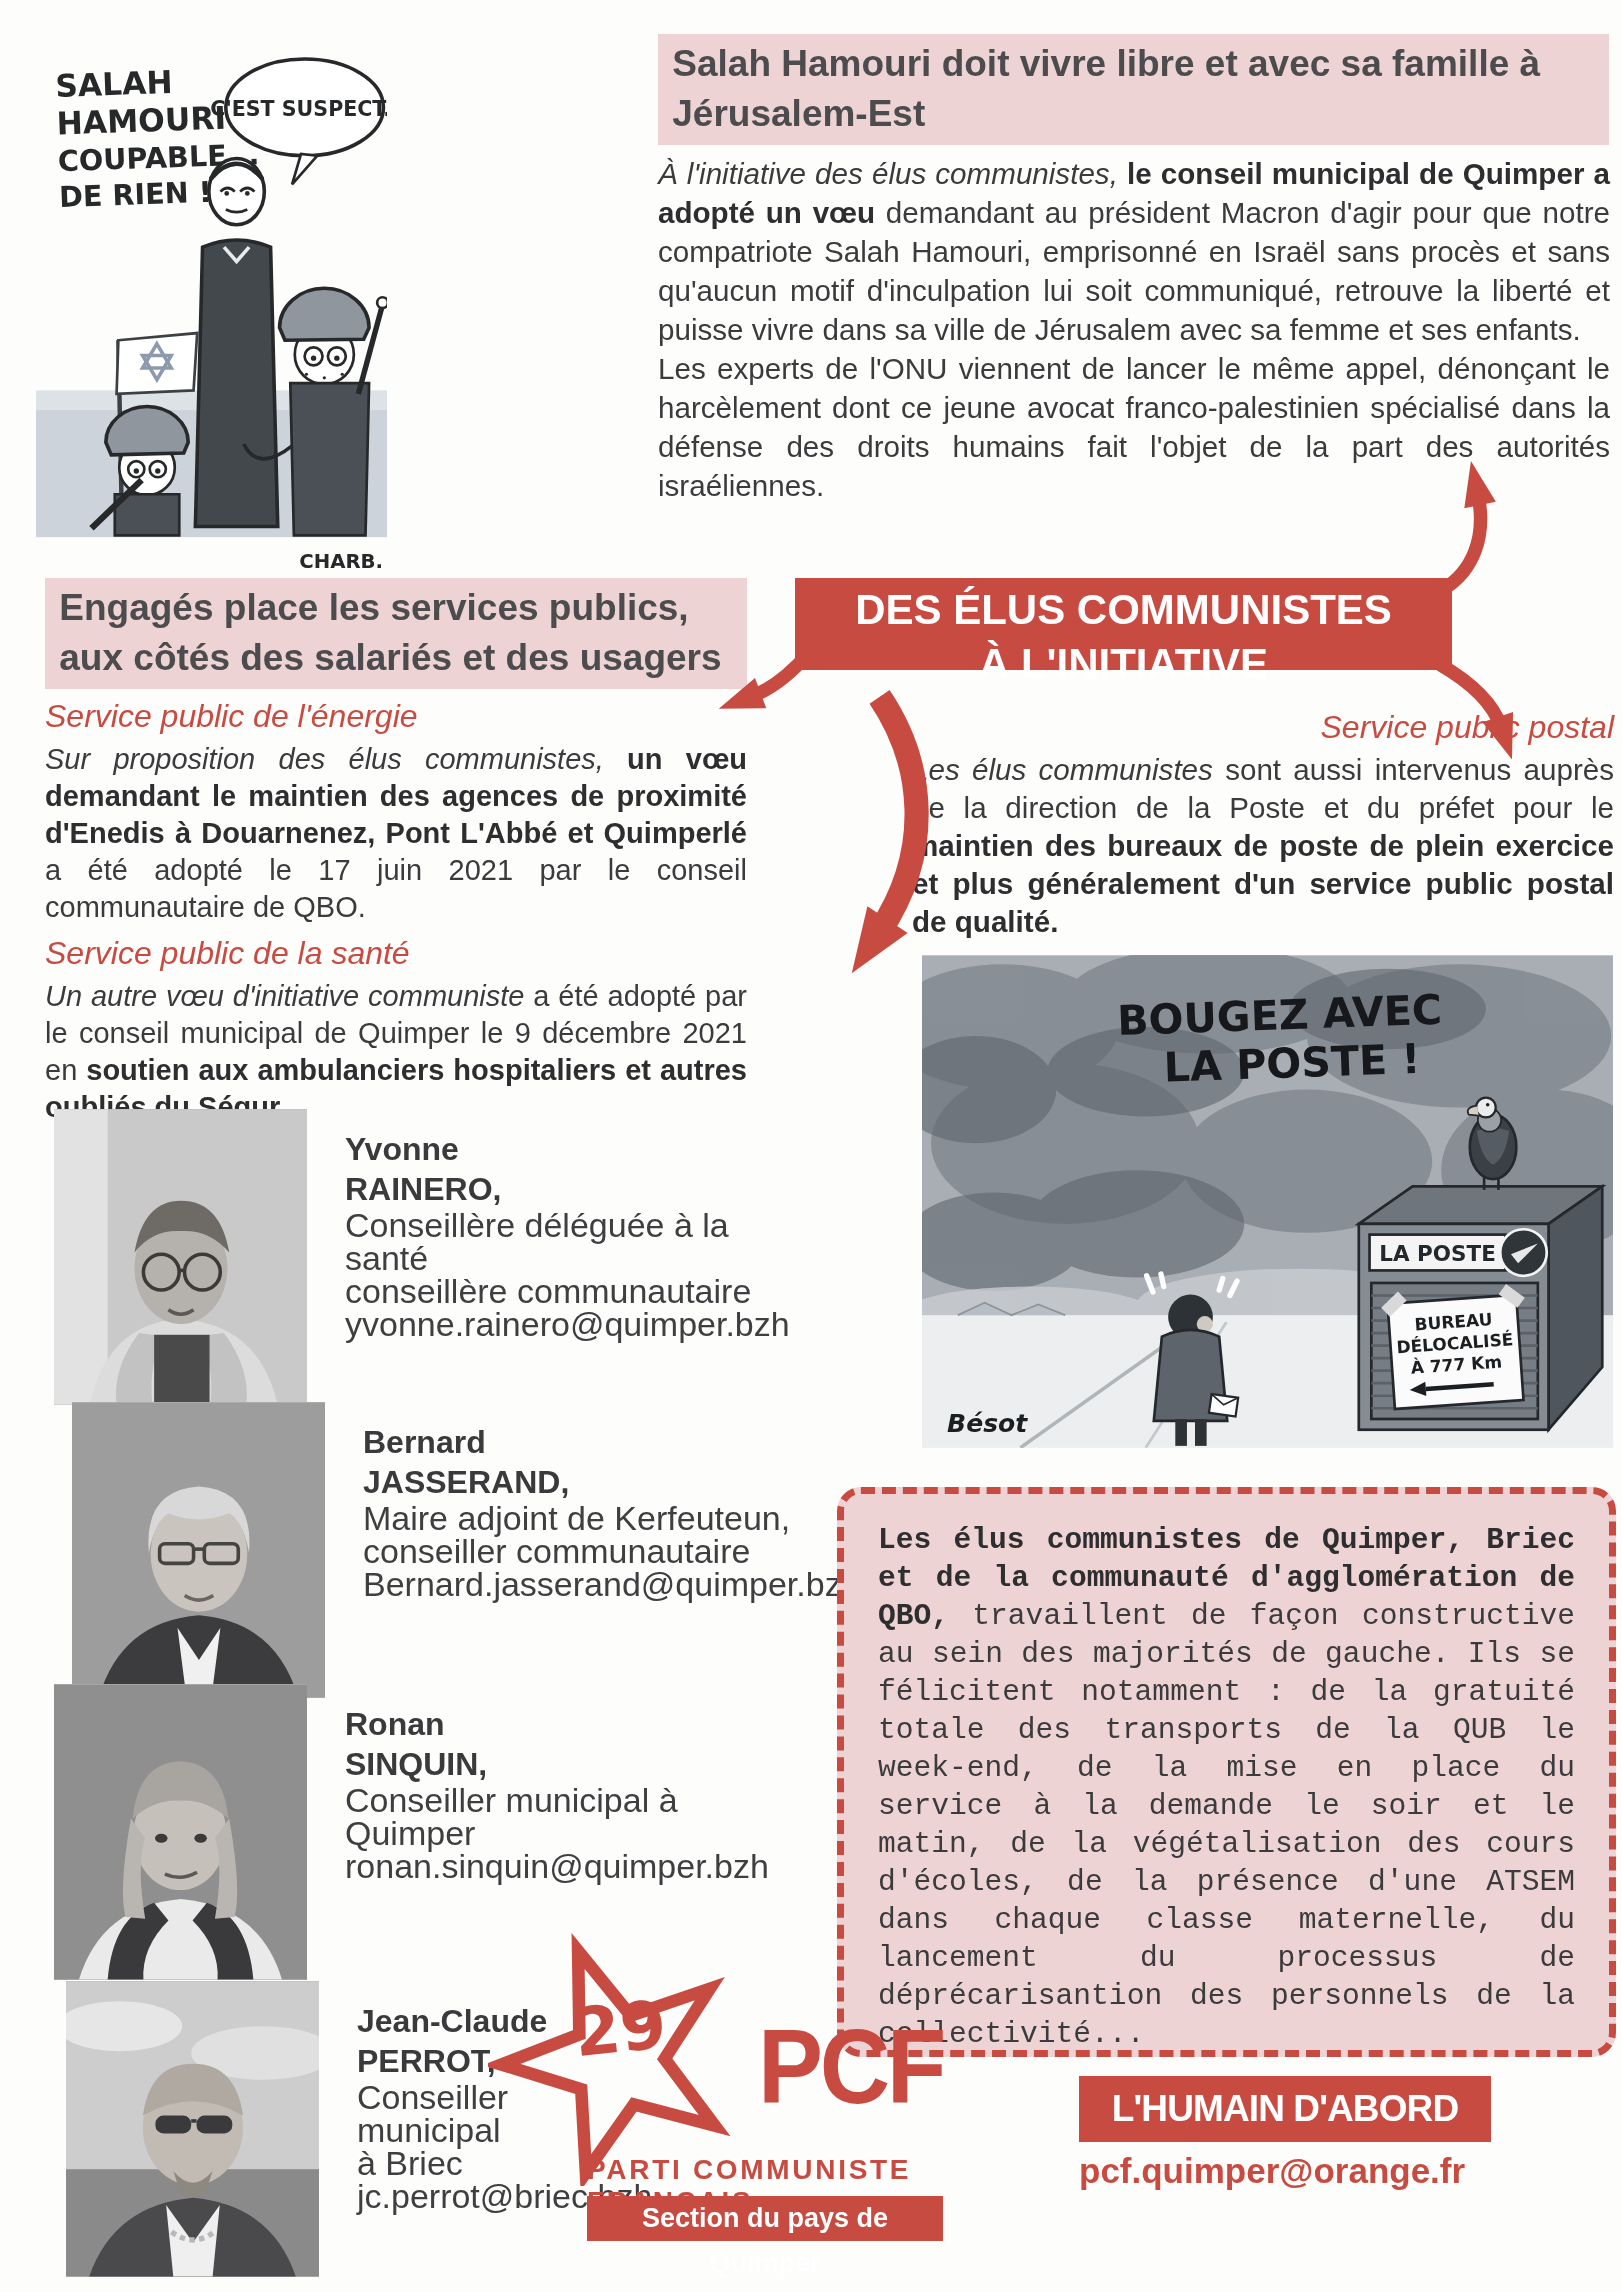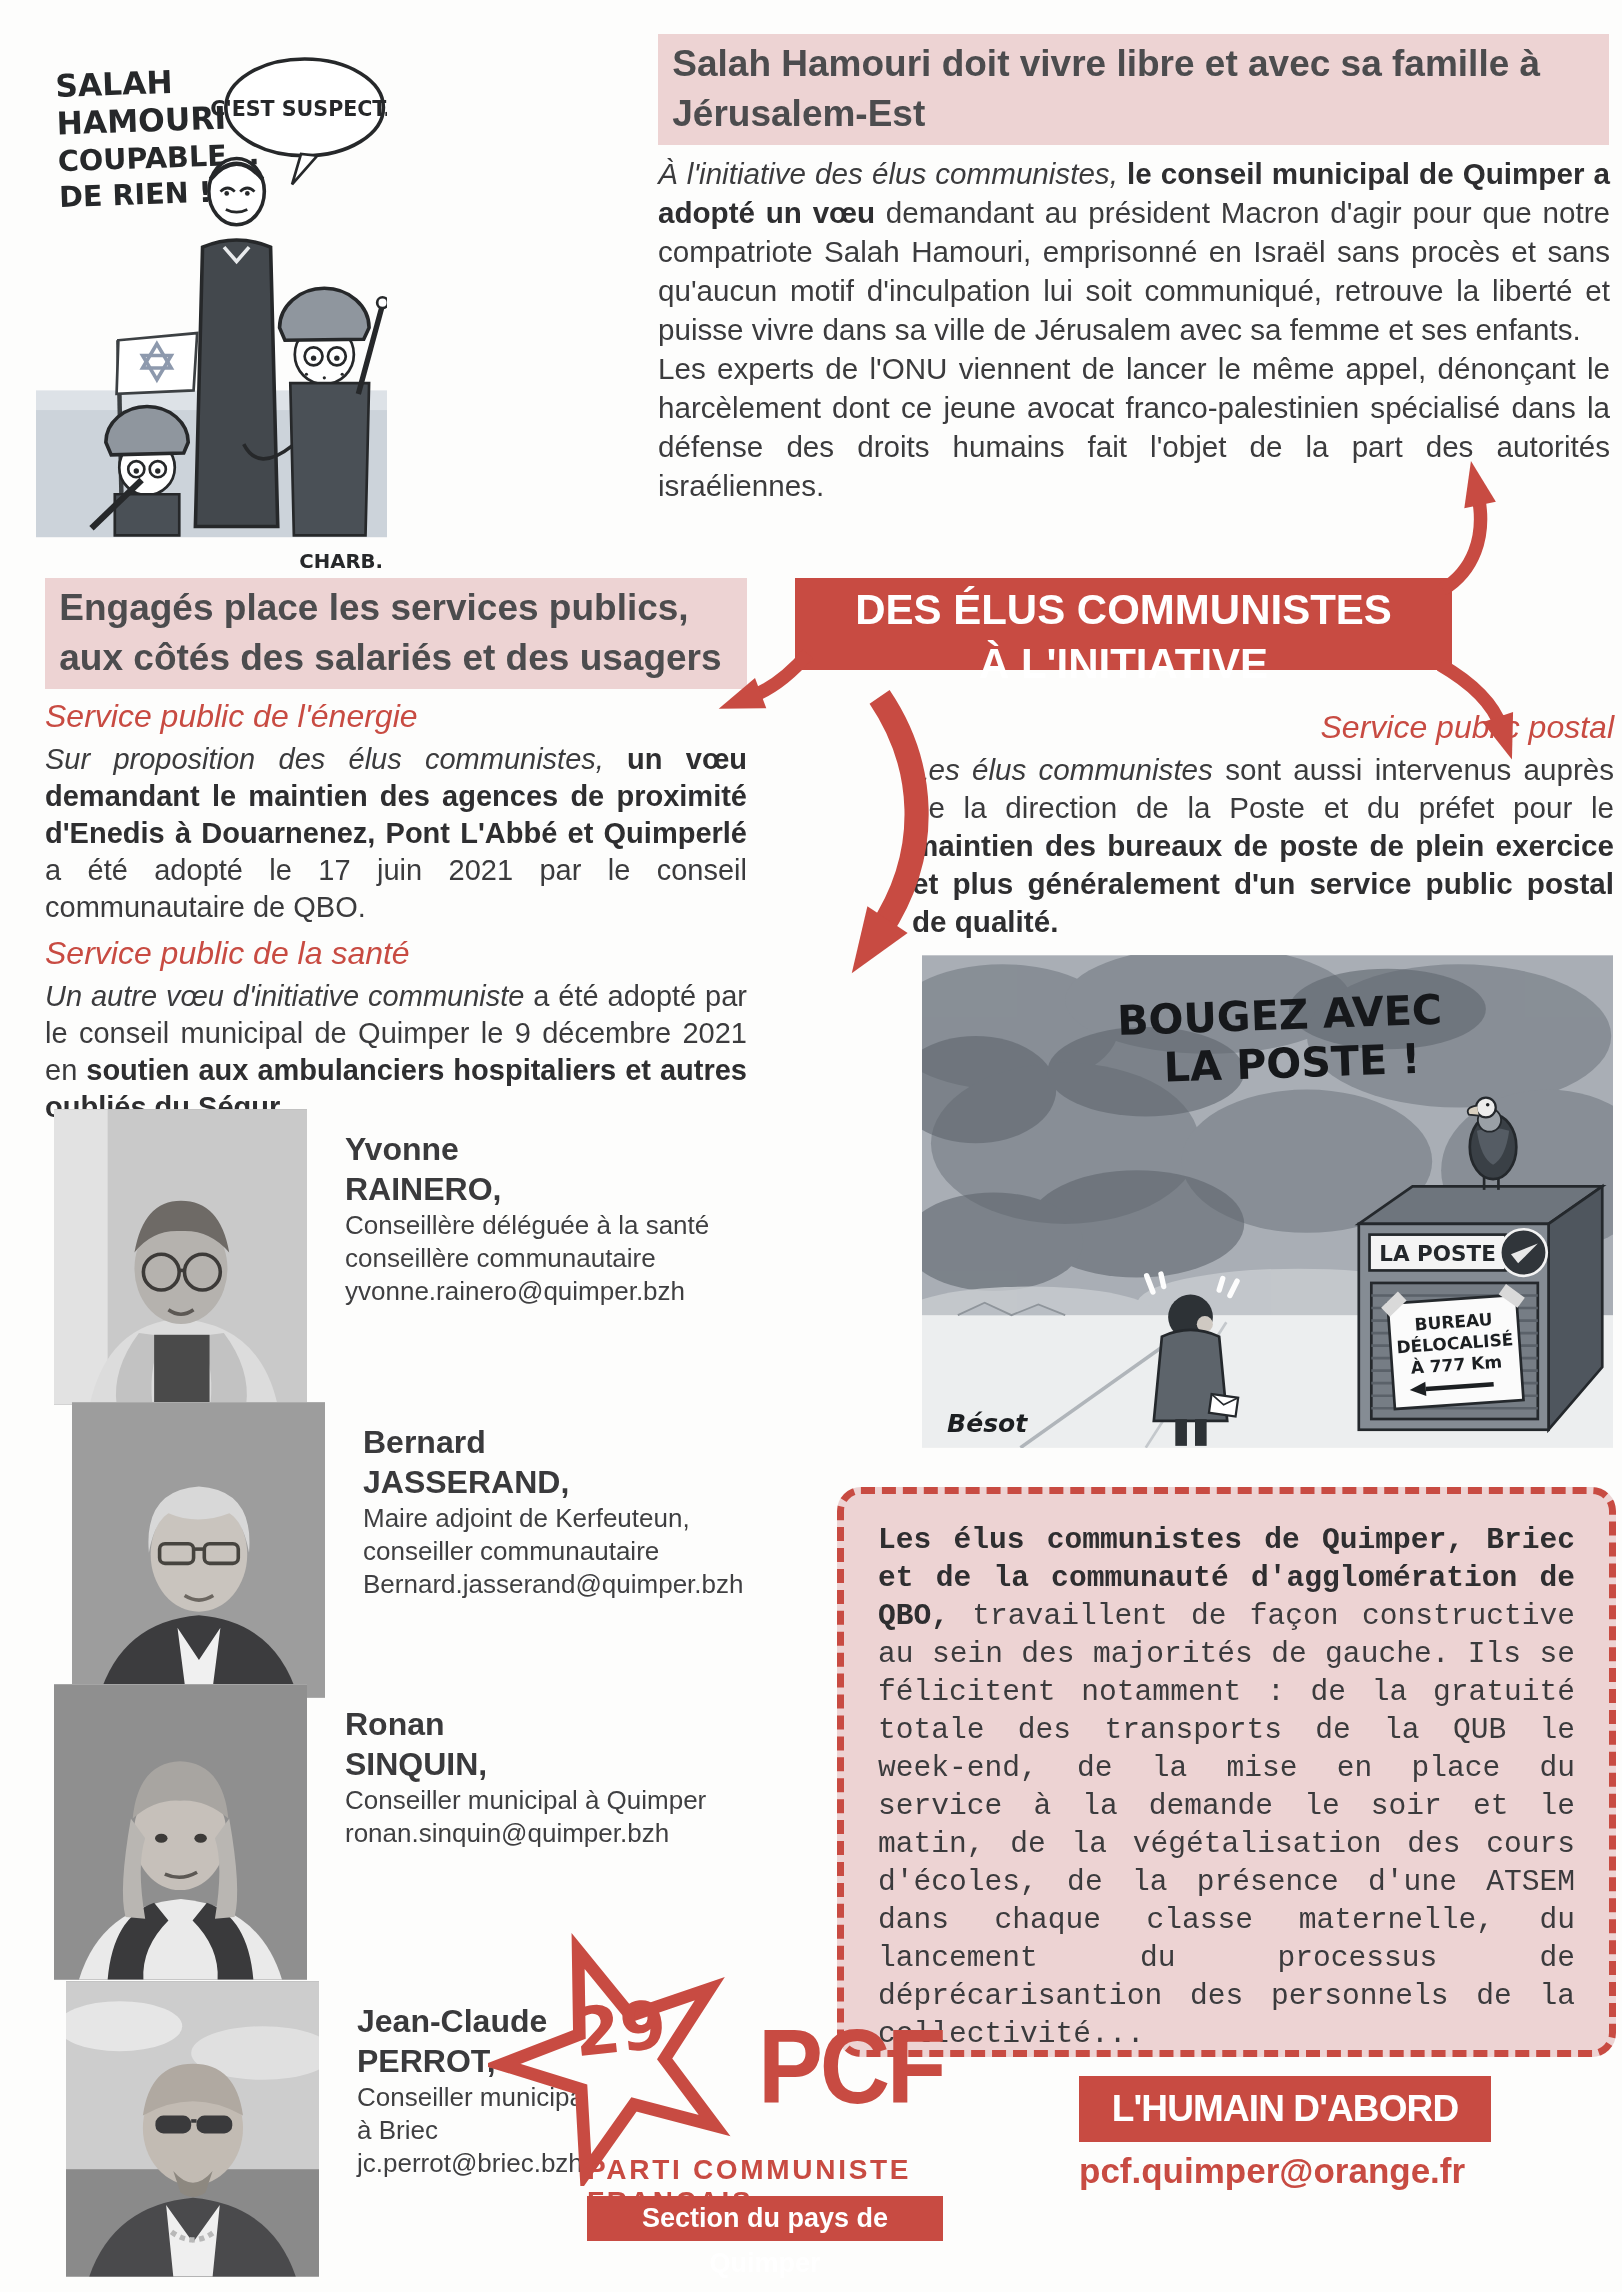--- a/index.html
+++ b/index.html
@@ -32,21 +32,21 @@
   .para .it{font-style:italic;}
   .col .para{font-size:29px;line-height:37px;}
   .col .sub-red{display:block;margin-top:9px;}
   .col .para{margin-top:6.3px;}
   
   .person-row{display:flex;gap:38px;}
   .photo{width:253px;height:296px;flex:0 0 253px;background:#bbb;}
   .photo svg{display:block;width:100%;height:100%;}
   .pinfo{padding-top:19.7px;}
   .pname{font-size:32px;font-weight:bold;color:#3a3a3c;line-height:40px;}
-  .pdetail{font-size:26px;line-height:33px;color:#3f3f41;}
+  .pdetail{font-size:34px;line-height:33px;color:#3f3f41;}
   .pdetail:first-of-type{margin-top:5.4px;}
   
   .dash-box{
     background:var(--pink);border:7.2px dashed var(--accent);border-radius:24px;
     padding:27px 34px 0 34px;
     font-family:Liberation Mono, monospace;
   }
   .dash-box .para{font-size:29.6px;line-height:38px;}
   
   .pcf-acronym{

